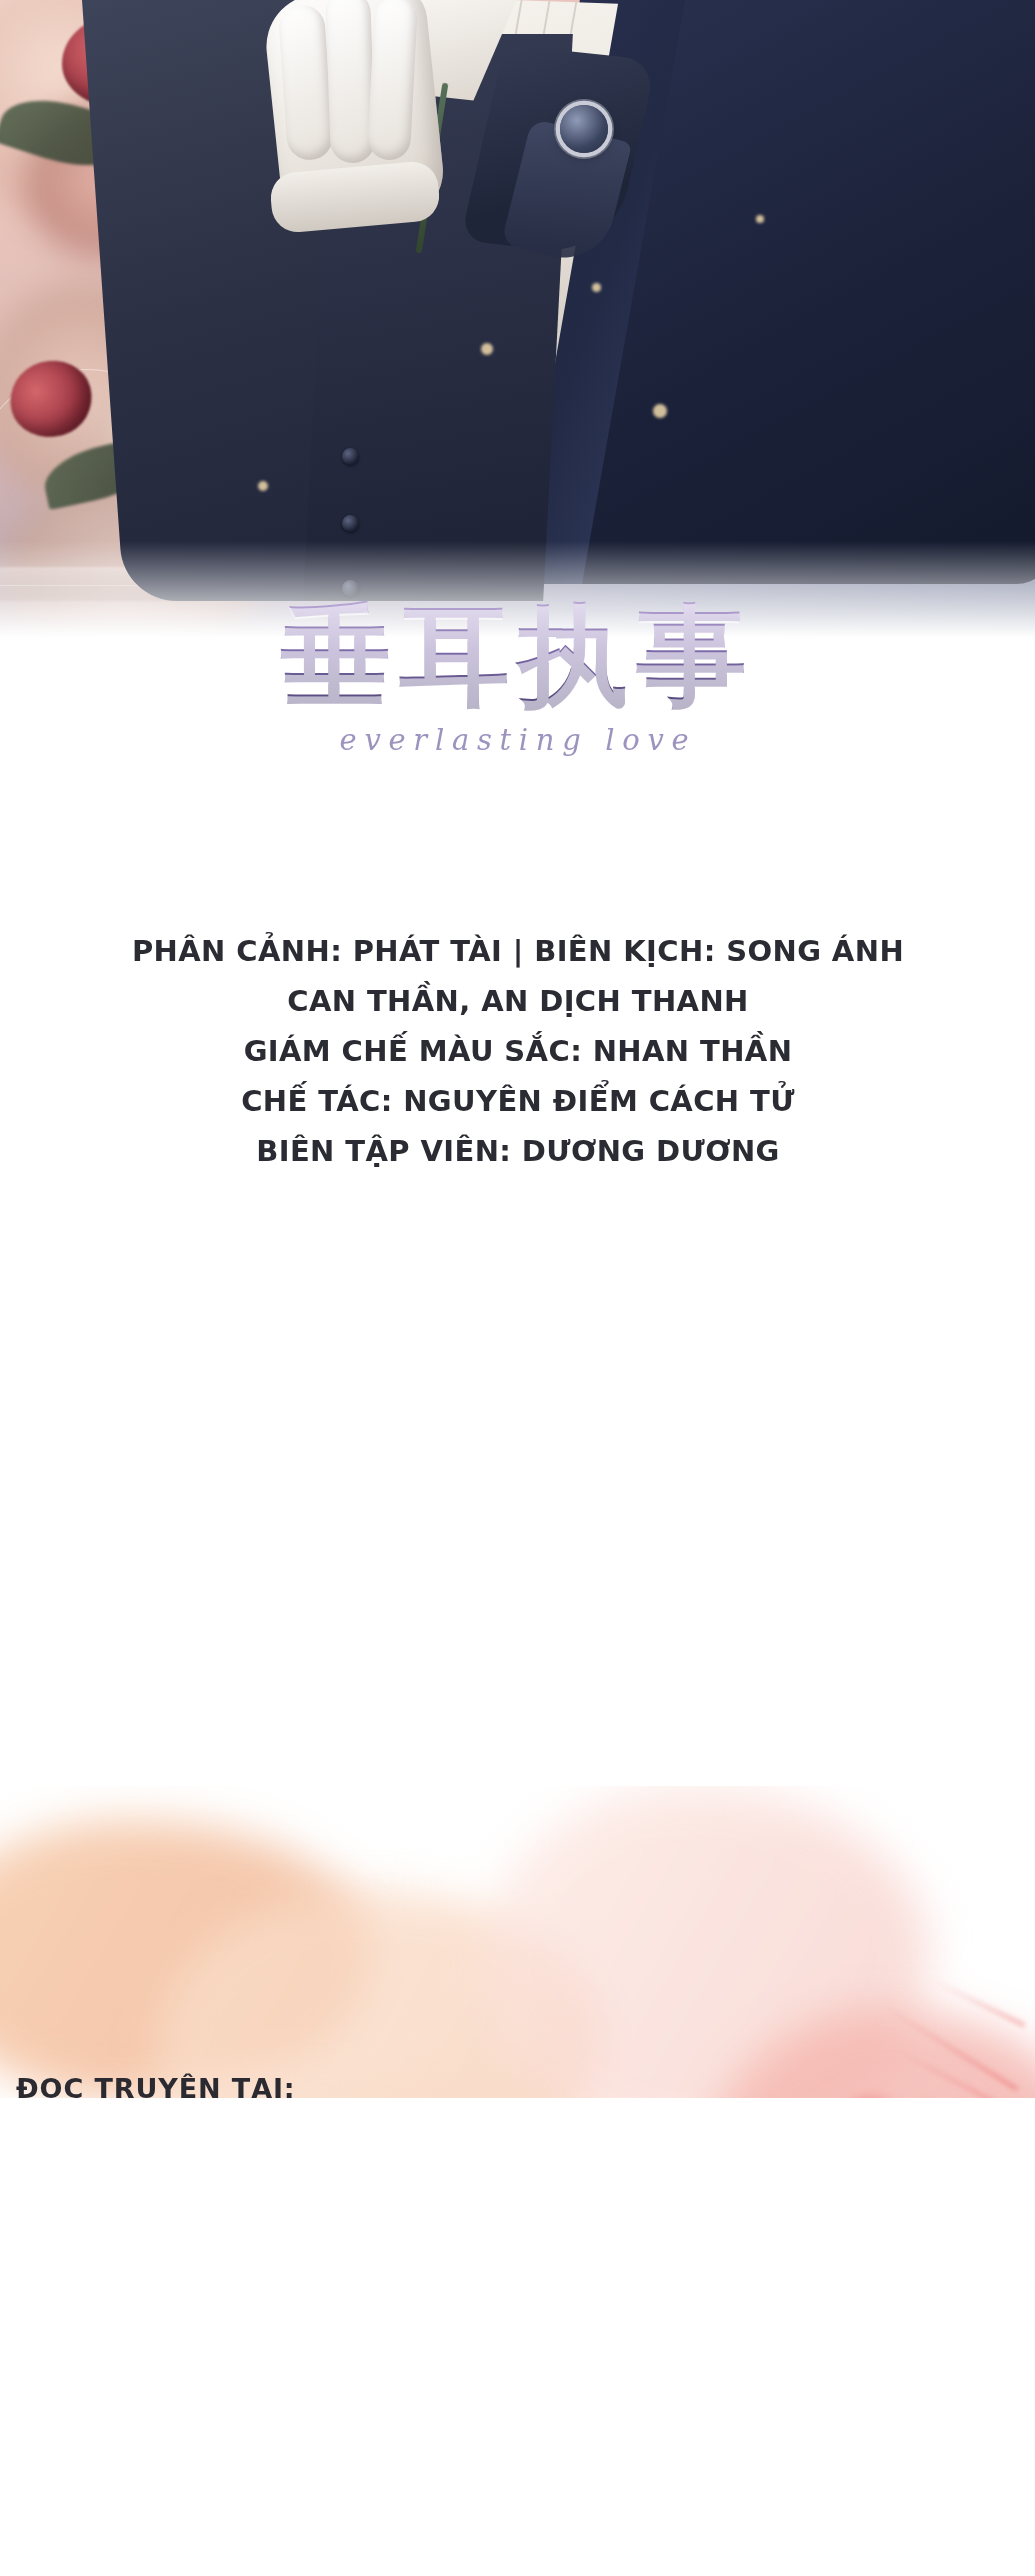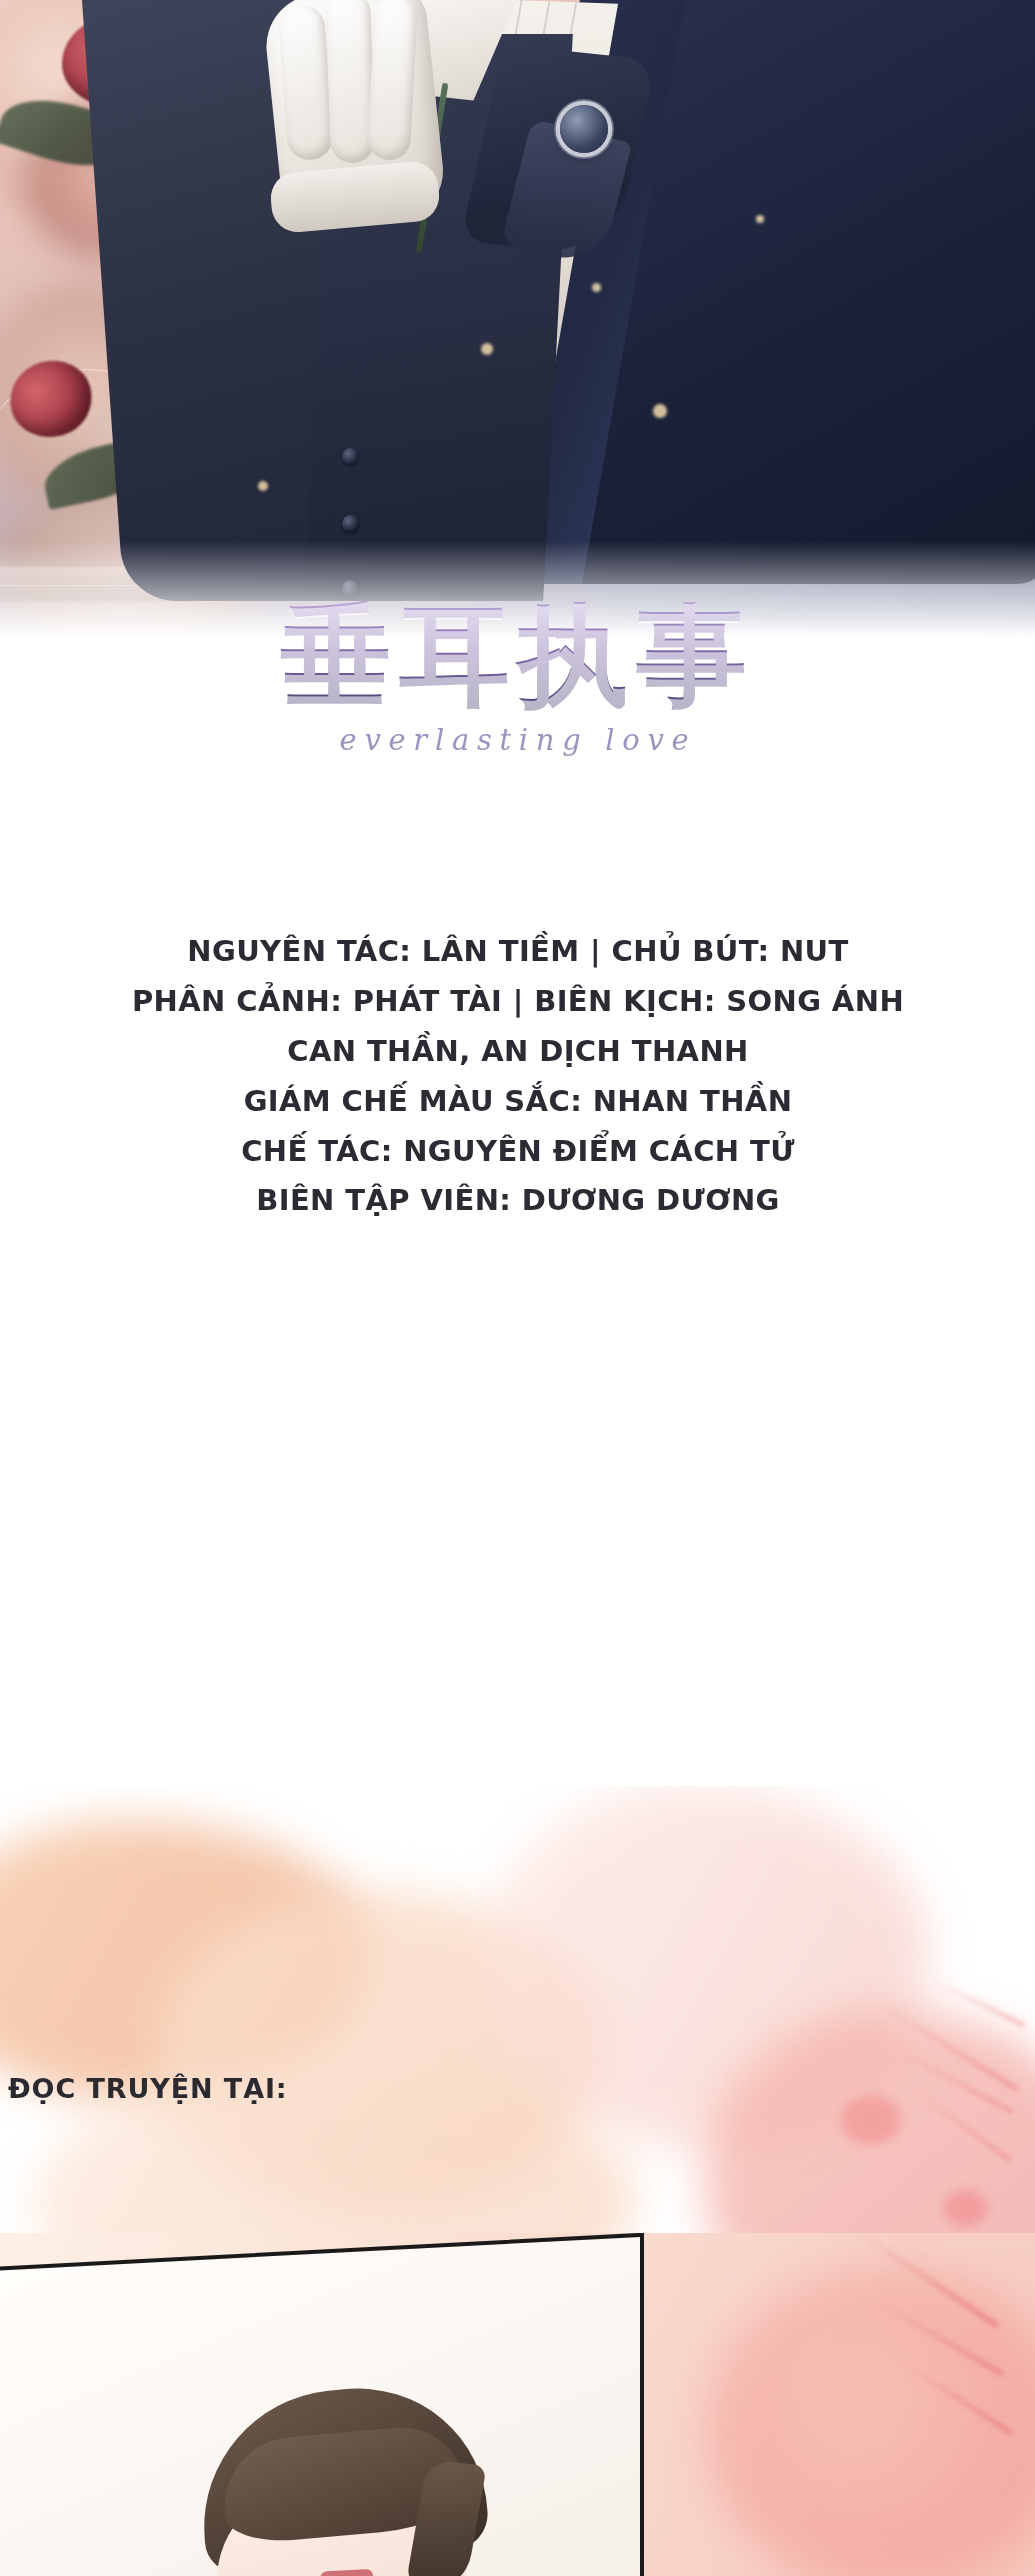--- a/index.html
+++ b/index.html
@@ -7,21 +7,21 @@
     padding: 0;
     background: #ffffff;
   }
   body {
     width: 1036px;
     font-family: "Liberation Sans", sans-serif;
   }
   .page {
     position: relative;
     width: 1036px;
-    height: 2576px;
+    height: 2098px;
     overflow: hidden;
     background: #ffffff;
   }
 
   
   .art-panel {
     position: absolute;
     left: 0;
     top: 0;
     width: 1036px;
@@ -347,21 +347,21 @@
   .s2 { left: 884px; top: 292px; width: 137px; height: 4.3px; transform: rotate(28deg); }
   .s3 { left: 902px; top: 337px; width: 120px; height: 4.3px; transform: rotate(36deg); }
   .s4 { left: 927px; top: 215px; width: 103px; height: 4.3px; transform: rotate(26deg); }
 
   
   .watermark {
     position: absolute;
     left: 0px;
     top: 2061px;
     width: 481px;
-    padding: 12px 0 12px 8px;
+    padding: 12px 0 12px 16px;
     color: #2a2a30;
     font-family: "DejaVu Sans", sans-serif;
     font-weight: 700;
   }
   .wm-line1 { font-size: 27px; letter-spacing: 0.9px; }
   .wm-line2 { font-size: 33px; letter-spacing: 1.3px; margin-top: 5.2px; }
 
   
   .next-panel {
     position: absolute;
@@ -518,21 +518,20 @@
 
     <div class="art-fade"></div>
   </div>
 
   <div class="title-block">
     <div class="title-cn">垂耳执事</div>
     <div class="title-en">everlasting love</div>
   </div>
 
   <div class="credits">
-    <div>NGUYÊN TÁC: LÂN TIỀM | CHỦ BÚT: NUT</div>
     <div>PHÂN CẢNH: PHÁT TÀI | BIÊN KỊCH: SONG ÁNH</div>
     <div>CAN THẦN, AN DỊCH THANH</div>
     <div>GIÁM CHẾ MÀU SẮC: NHAN THẦN</div>
     <div>CHẾ TÁC: NGUYÊN ĐIỂM CÁCH TỬ</div>
     <div>BIÊN TẬP VIÊN: DƯƠNG DƯƠNG</div>
   </div>
 
   <div class="bottom-art">
     <div class="wash w1"></div>
     <div class="wash w2"></div>

